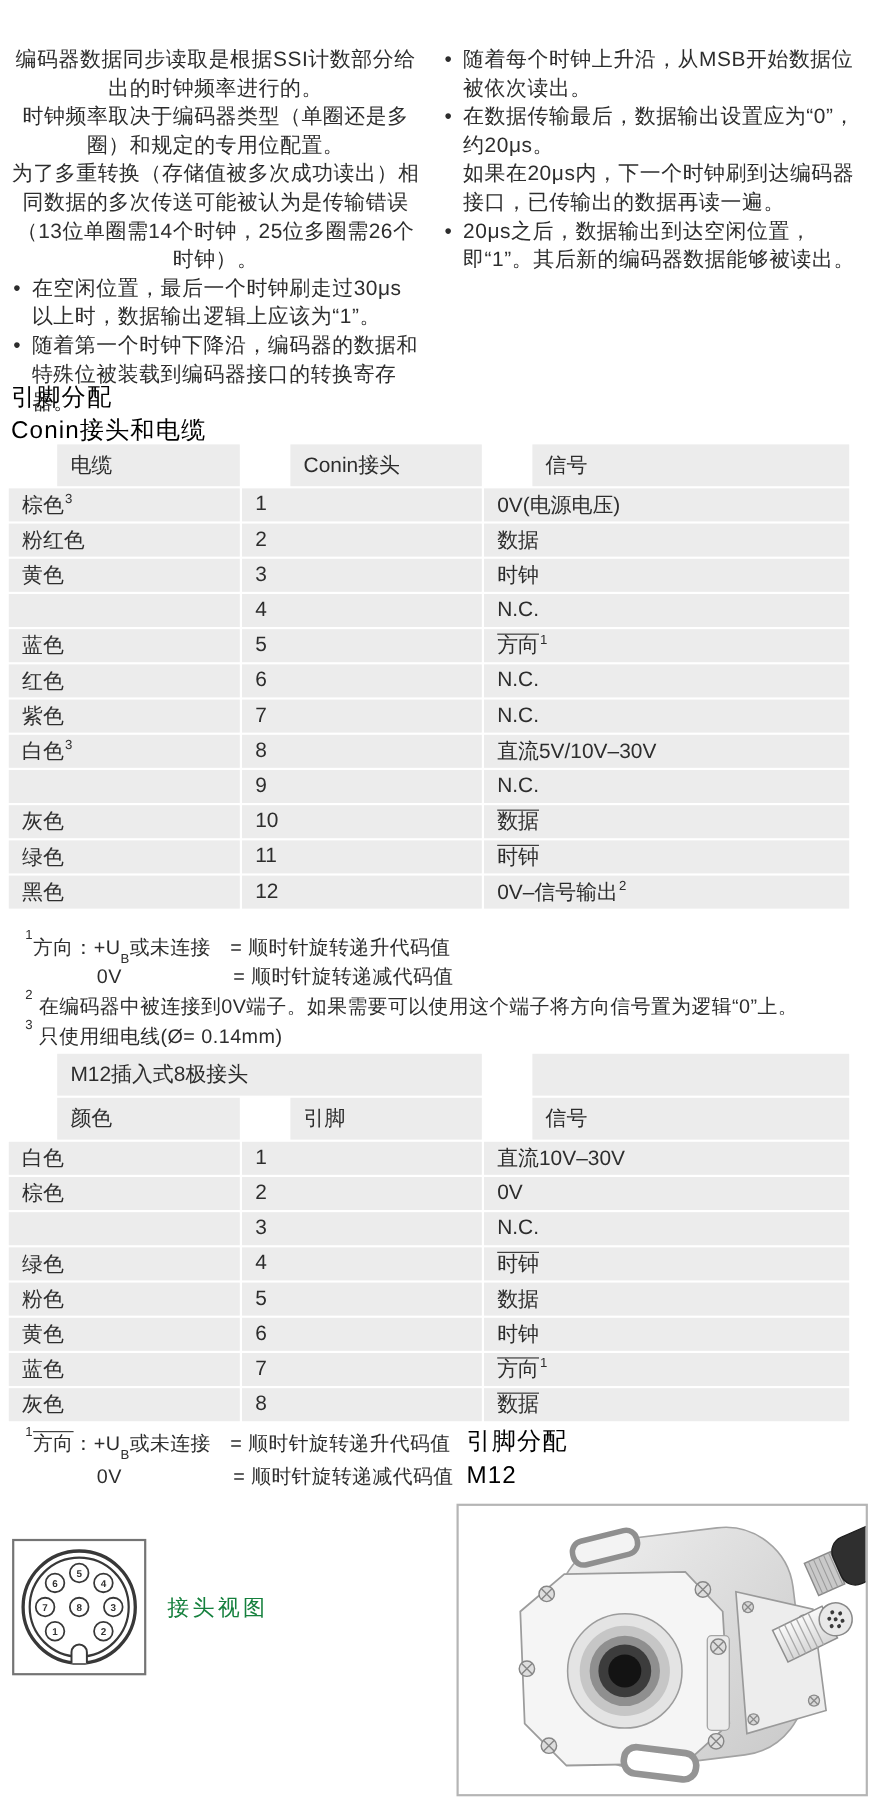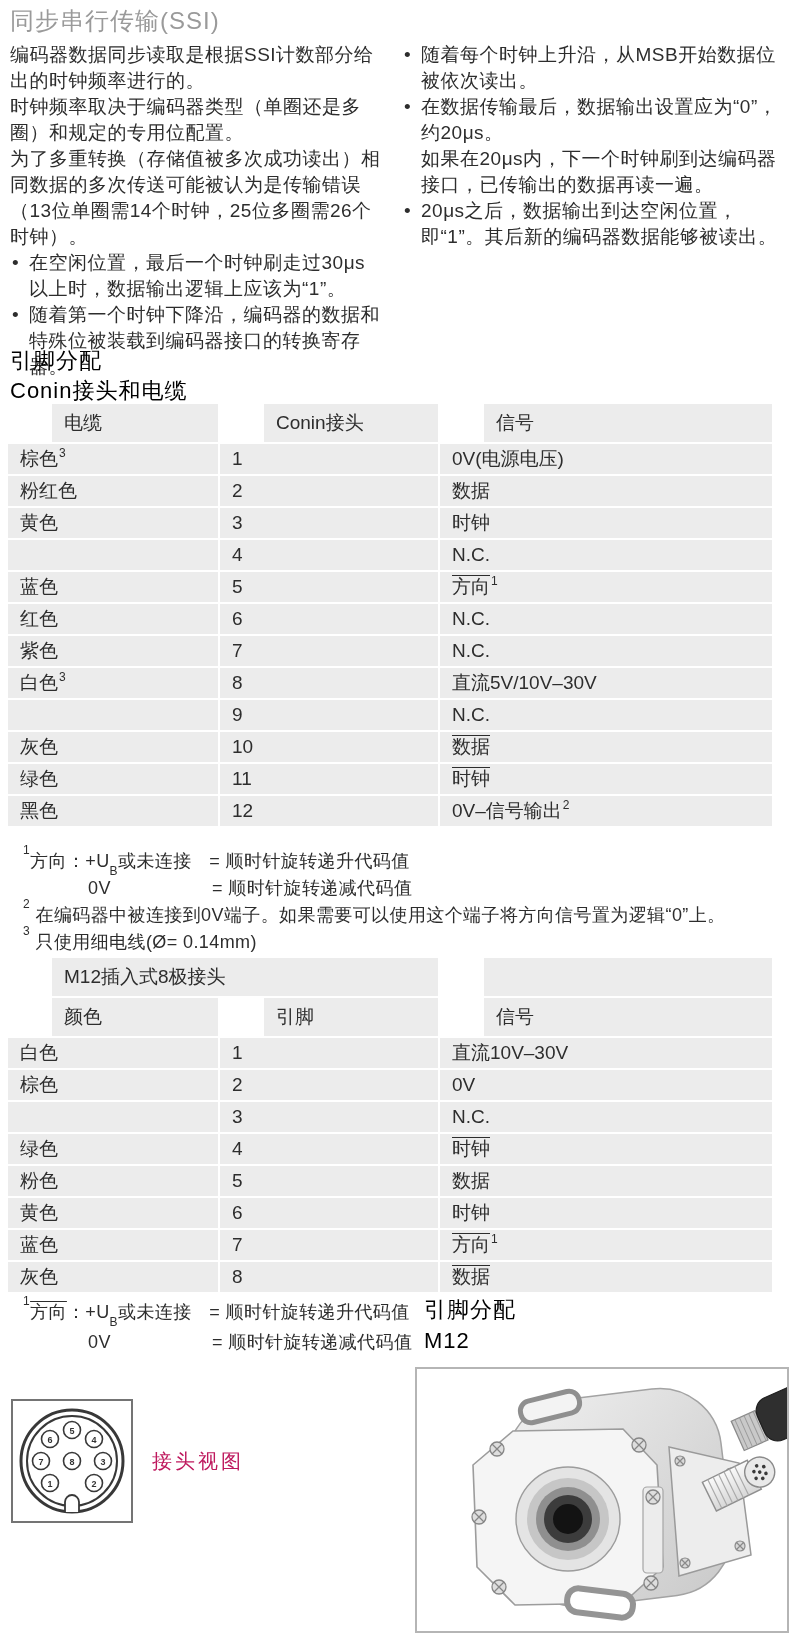--- a/index.html
+++ b/index.html
@@ -3,21 +3,21 @@
 <meta charset="utf-8">
 <style>
   html,body{margin:0;padding:0;background:#fff;}
   .page{position:relative;width:790px;height:1642px;background:#fff;overflow:hidden;
         font-family:"Liberation Sans",sans-serif;color:#2d2d2d;}
   .title{position:absolute;top:5px;left:10px;font-size:24px;color:#9a9a9a;letter-spacing:1px;}
   .cols{position:absolute;top:42px;left:10px;width:772px;display:flex;gap:20px;
         font-size:19px;line-height:26px;letter-spacing:0.5px;}
   .col-left{width:372px;}
   .col-right{flex:1;}
-  .para{margin:0;}
+  .para{margin:0;text-align:center;}
   .bullet{position:relative;padding-left:19px;}
   .mk{position:absolute;left:2px;top:0;}
   .sec{position:absolute;font-size:22px;line-height:30px;color:#000000;letter-spacing:1px;}
   #sec1{top:346px;left:10px;}
   #sec2{top:1294px;left:424px;line-height:31px;}
   .tablewrap{position:absolute;left:8px;width:764px;font-size:19px;}
   #table1{top:404px;}
   #table2{top:958px;text-align:right;}
   .tr{display:grid;grid-template-columns:210px 218px 1fr;column-gap:2px;margin-bottom:2px;}
   .tr.title-row{grid-template-columns:430px 1fr;}
@@ -26,31 +26,30 @@
   sup.s{font-size:12px;position:relative;top:-6px;margin-left:1px;line-height:0;}
   sub.b{font-size:12px;position:relative;top:3px;line-height:0;}
   .ov{text-decoration:overline;}
   .fns{position:absolute;left:22px;font-size:18px;line-height:27px;letter-spacing:0.4px;}
   #fns1{top:848px;}
   #fns2{top:1297px;line-height:30px;}
   .fn-cond{display:inline-block;width:124px;}
   .fn-ind{padding-left:66px;}
   .diagram-box{position:absolute;left:11px;top:1399px;width:122px;height:124px;
                border:2px solid #747474;box-sizing:border-box;background:#fff;}
-  .diagram-label{position:absolute;left:152px;top:1448px;font-size:20px;letter-spacing:3px;color:#be185d;}
+  .diagram-label{position:absolute;left:152px;top:1448px;font-size:20px;letter-spacing:3px;color:#15803d;}
   .photo-box{position:absolute;left:415px;top:1367px;width:374px;height:266px;
              border:2px solid #b5b5b5;box-sizing:border-box;background:#fff;overflow:hidden;}
   .pin-num{font-size:9px;font-weight:bold;fill:#333;}
 </style>
 </head>
 <body>
 
 <div class="page">
 
-  <div class="title">同步串行传输(SSI)</div>
 
   <div class="cols">
     <div class="col-left">
       <p class="para">编码器数据同步读取是根据SSI计数部分给出的时钟频率进行的。</p>
       <p class="para">时钟频率取决于编码器类型（单圈还是多圈）和规定的专用位配置。</p>
       <p class="para">为了多重转换（存储值被多次成功读出）相同数据的多次传送可能被认为是传输错误（13位单圈需14个时钟，25位多圈需26个时钟）。</p>
       <div class="bullet">
         <span class="mk">•</span>
         <span>在空闲位置，最后一个时钟刷走过30μs以上时，数据输出逻辑上应该为“1”。</span>
       </div>

